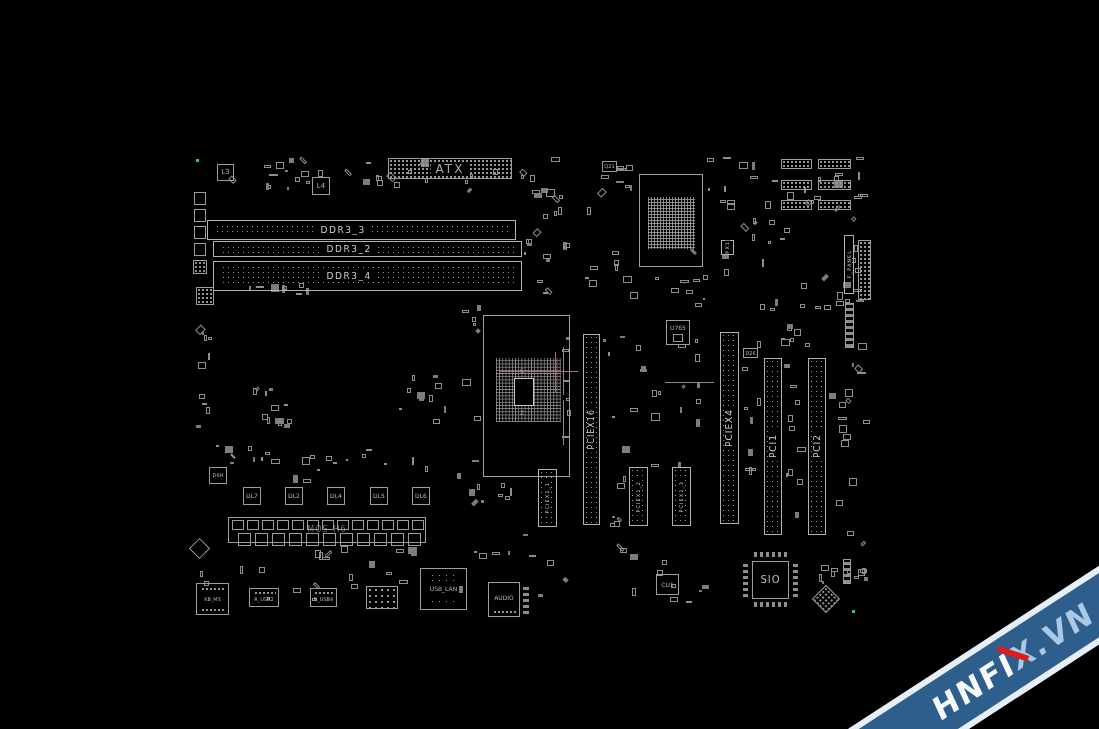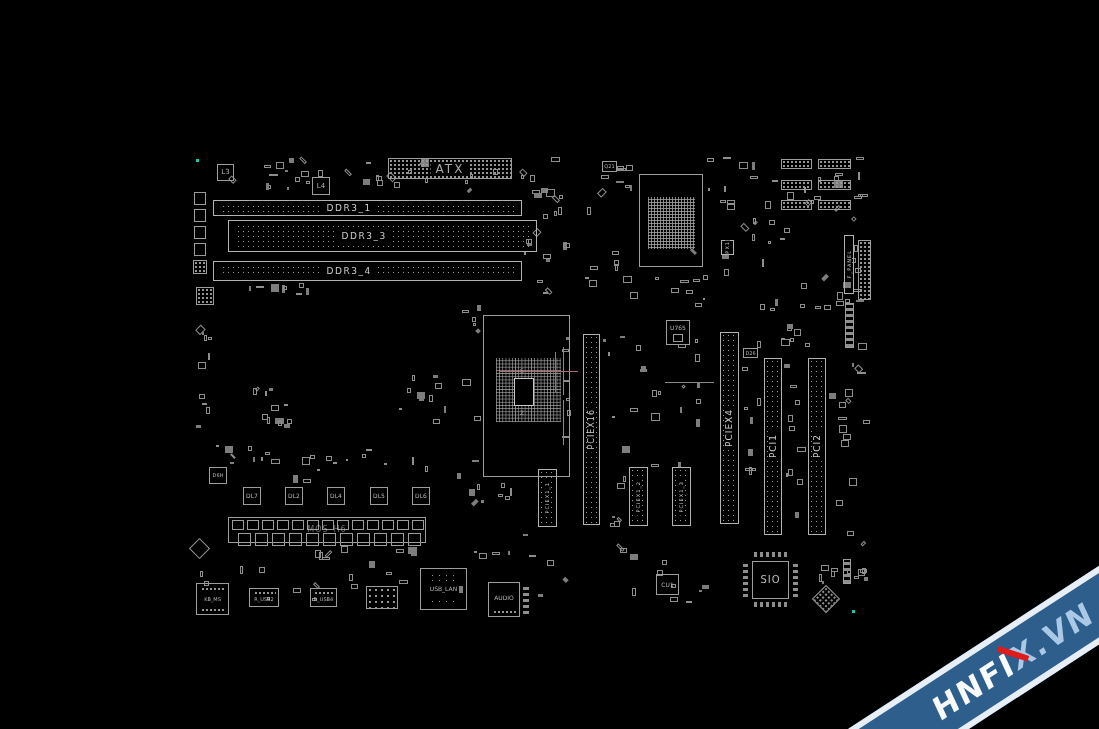--- a/index.html
+++ b/index.html
@@ -398,29 +398,29 @@
   <div class="b dotbg" style="left:388px;top:158px;width:124px;height:21px;z-index:2;">
     <span class="lbl" style="left:50%;top:50%;transform:translate(-50%,-50%);background:#000;padding:0 5px;font-size:12px;letter-spacing:2px;color:#a8a8a8;">ATX</span>
   </div>
   <div class="b t" style="left:217px;top:164px;width:17px;height:17px;font-size:7px;z-index:2;">
       <span>L3</span>
     </div>
   <div class="b t" style="left:312px;top:177px;width:18px;height:18px;font-size:7px;z-index:2;">
       <span>L4</span>
     </div>
 
-  <div class="nb hslot" style="left:213px;top:200px;width:309px;height:16px;z-index:2;">
-    <div class="inner dots5"></div>
-    <span class="sl">DDR3_1</span>
-  </div>
-  <div class="nb hslot" style="left:228px;top:220px;width:309px;height:32px;z-index:2;">
+  <div class="nb hslot" style="left:207px;top:220px;width:309px;height:20px;z-index:2;">
     <div class="inner dots5"></div>
     <span class="sl">DDR3_3</span>
   </div>
-  <div class="nb hslot" style="left:213px;top:261px;width:309px;height:20px;z-index:2;">
+  <div class="nb hslot" style="left:213px;top:241px;width:309px;height:16px;z-index:2;">
+    <div class="inner dots5"></div>
+    <span class="sl">DDR3_2</span>
+  </div>
+  <div class="nb hslot" style="left:213px;top:261px;width:309px;height:30px;z-index:2;">
     <div class="inner dots5"></div>
     <span class="sl">DDR3_4</span>
   </div>
 
   <div class="b" style="left:194px;top:192px;width:12px;height:13px;z-index:2;"></div>
   <div class="b" style="left:194px;top:209px;width:12px;height:13px;z-index:2;"></div>
   <div class="b" style="left:194px;top:226px;width:12px;height:13px;z-index:2;"></div>
   <div class="b" style="left:194px;top:243px;width:12px;height:13px;z-index:2;"></div>
   <div class="b dotbg" style="left:193px;top:260px;width:14px;height:14px;z-index:2;"></div>
   <div class="b dotbg" style="left:196px;top:287px;width:18px;height:18px;z-index:2;"></div>

